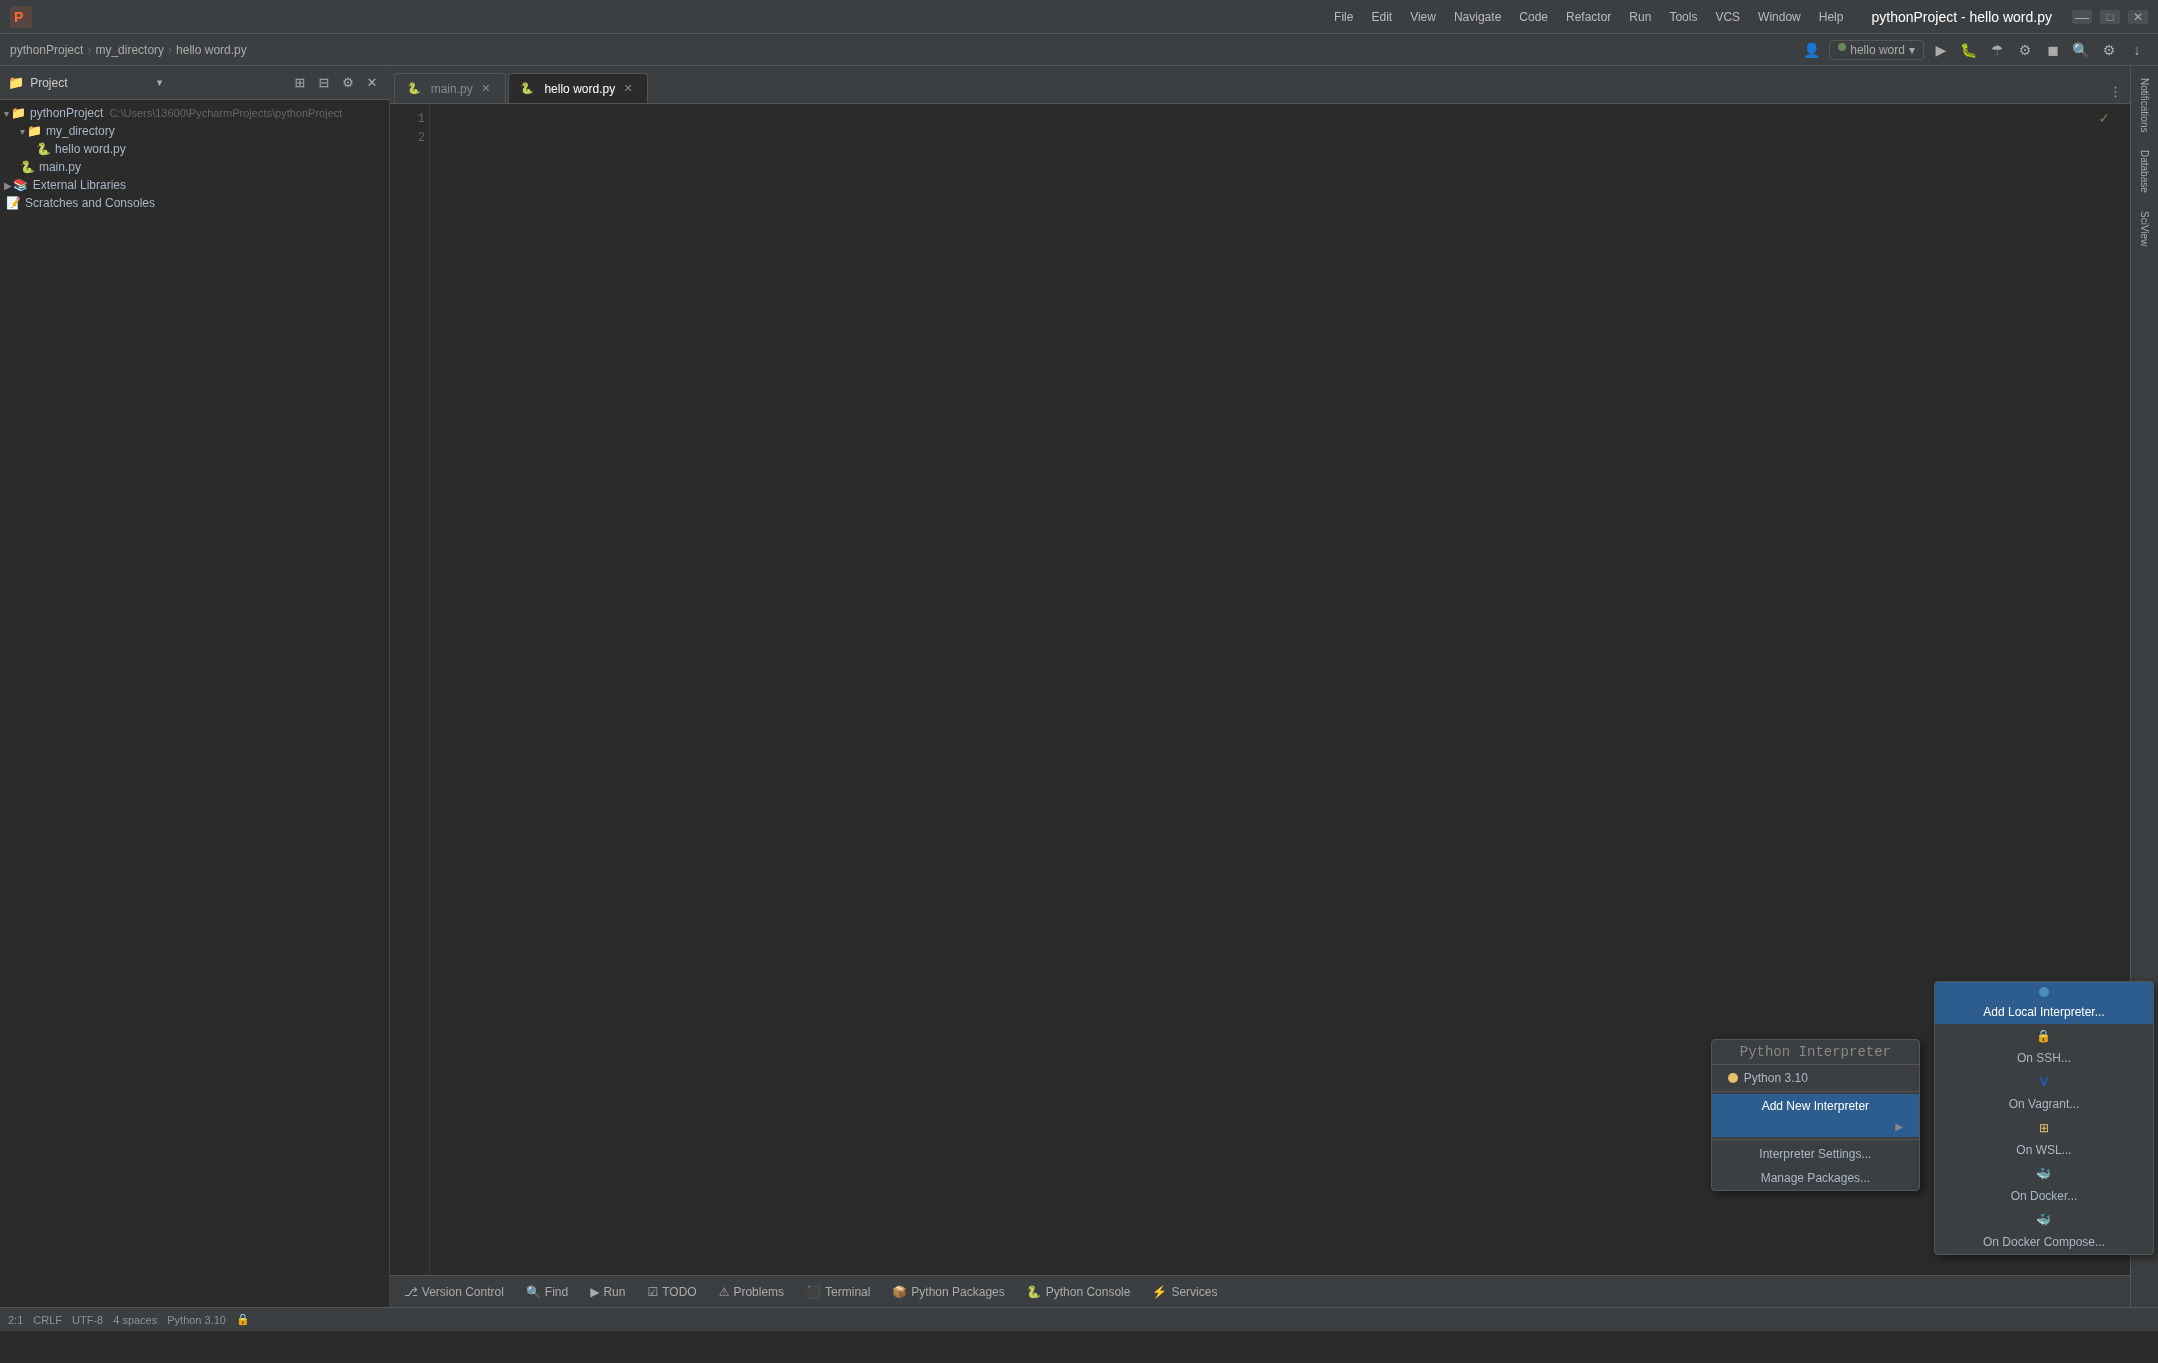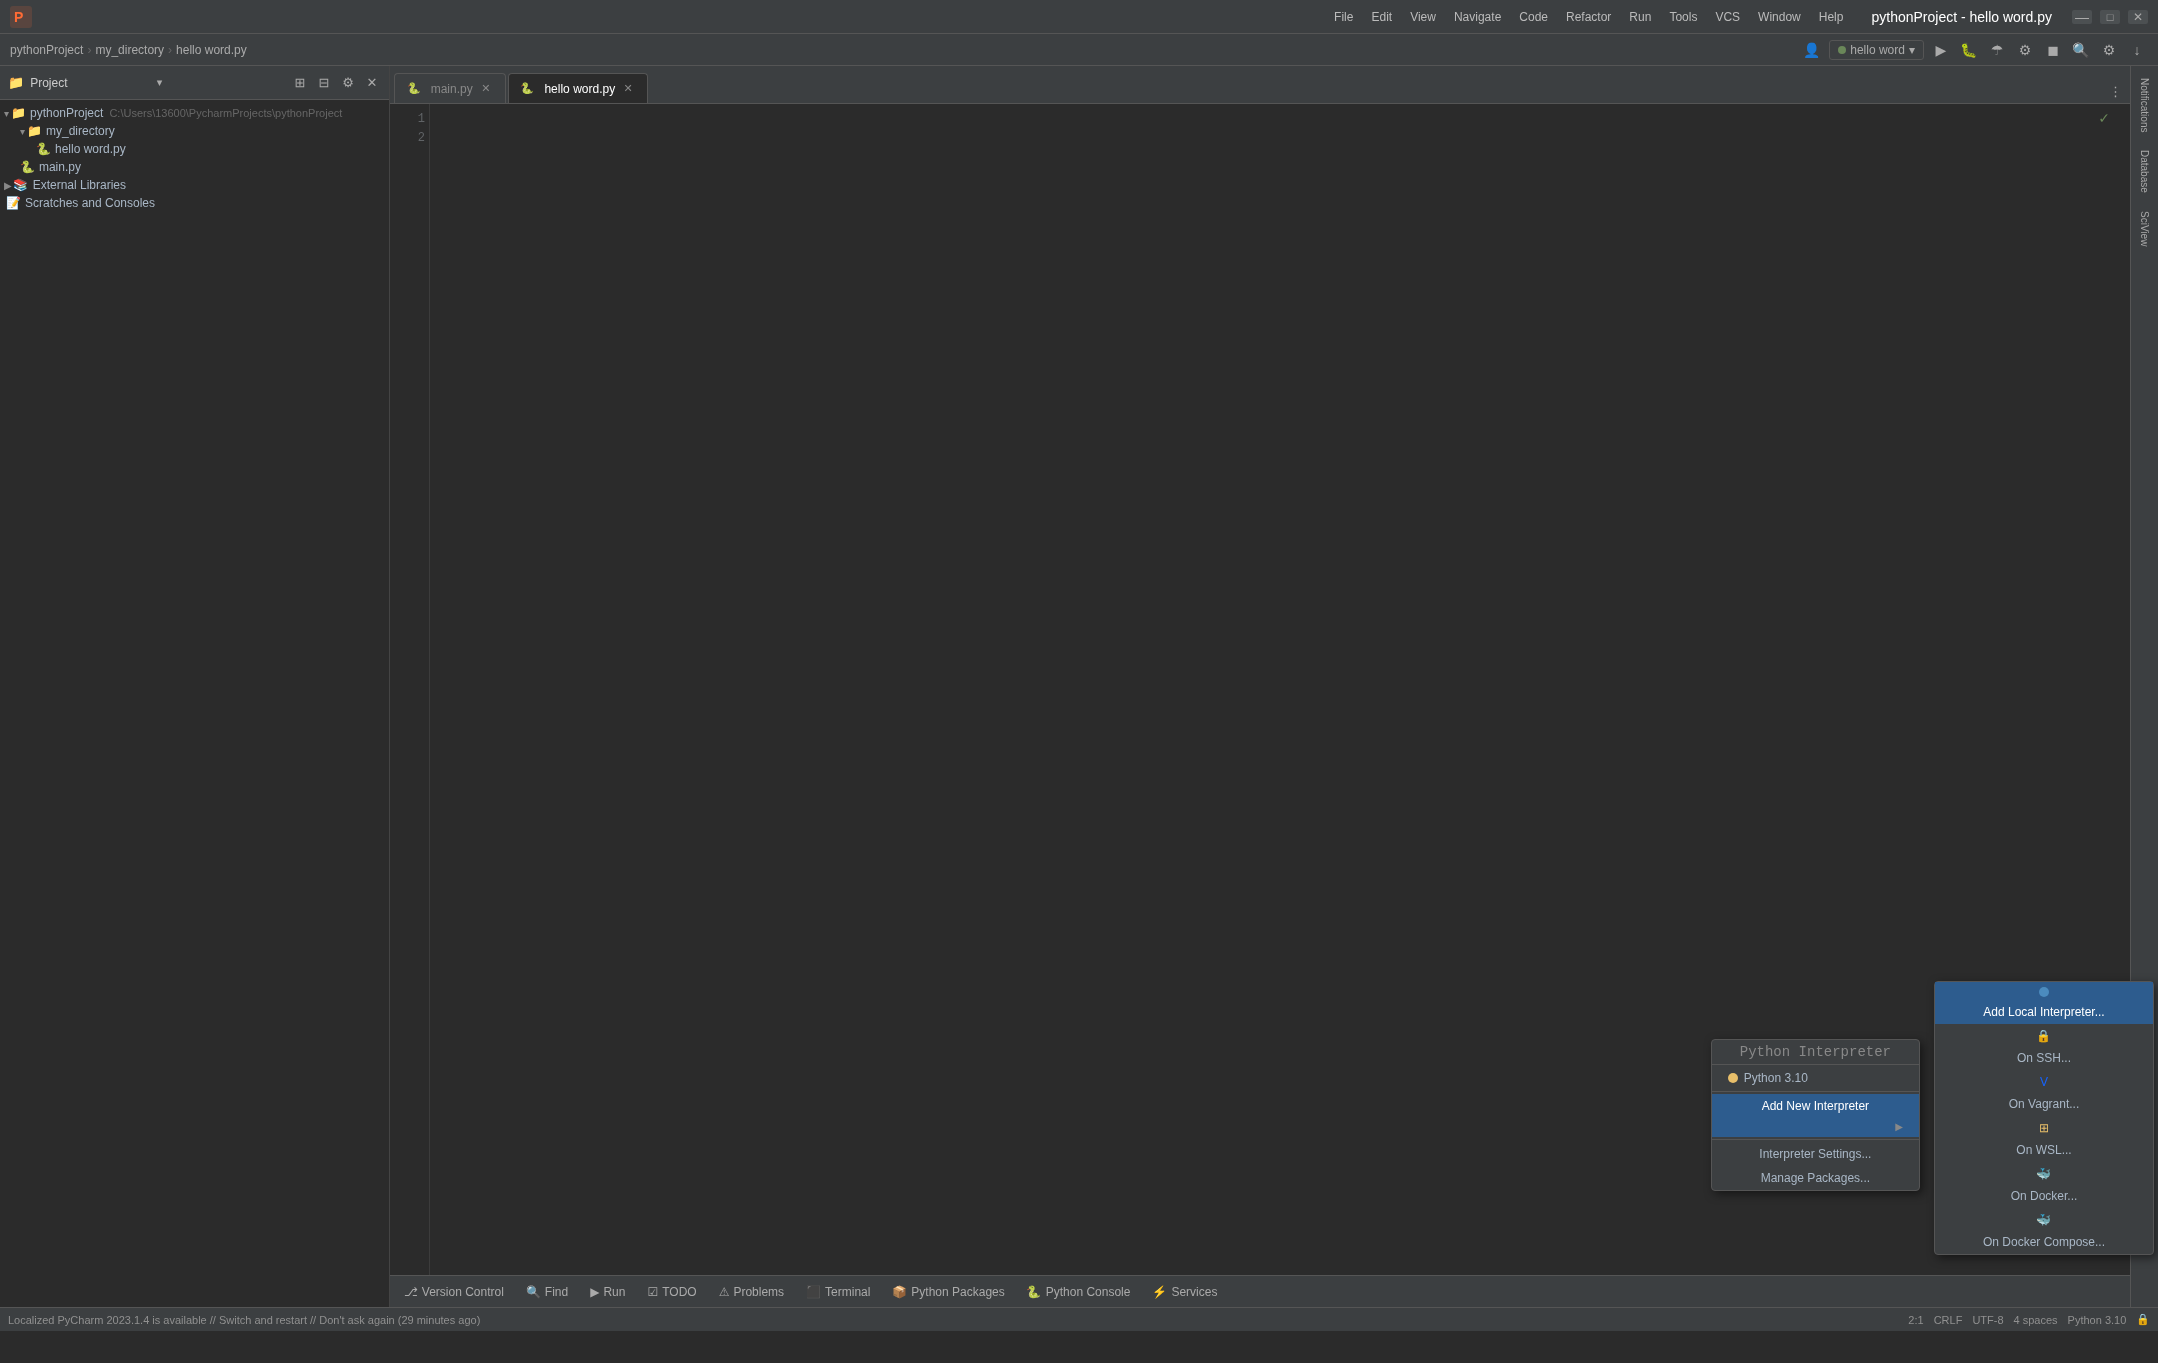--- a/index.html
+++ b/index.html
@@ -106,21 +106,20 @@
     }
     #interpreter-selector {
       background: #3c3f41;
       border: 1px solid #555;
       color: #aaa;
       padding: 2px 8px;
       border-radius: 3px;
       font-size: 12px;
       cursor: pointer;
       display: flex;
-      align-items: center;
       gap: 4px;
     }
     .green-dot { width: 8px; height: 8px; background: #6a8759; border-radius: 50%; display: inline-block; }
 
     
     #project-panel {
       width: 390px;
       background: #2b2b2b;
       border-right: 1px solid #444;
       display: flex;
@@ -556,21 +555,20 @@
   </div>
 
   <div id="right-sidebar">
     <div class="right-sidebar-btn">Notifications</div>
     <div class="right-sidebar-btn">Database</div>
     <div class="right-sidebar-btn">SciView</div>
   </div>
 </div>
 
 <div id="status-bar">
-  <span id="status-left">Localized PyCharm 2023.1.4 is available // Switch and restart // Don't ask again (29 minutes ago)</span>
   <div id="status-right">
     <span class="status-item">2:1</span>
     <span class="status-item">CRLF</span>
     <span class="status-item">UTF-8</span>
     <span class="status-item">4 spaces</span>
     <span class="status-item">Python 3.10</span>
     <span>🔒</span>
   </div>
 </div>
 

